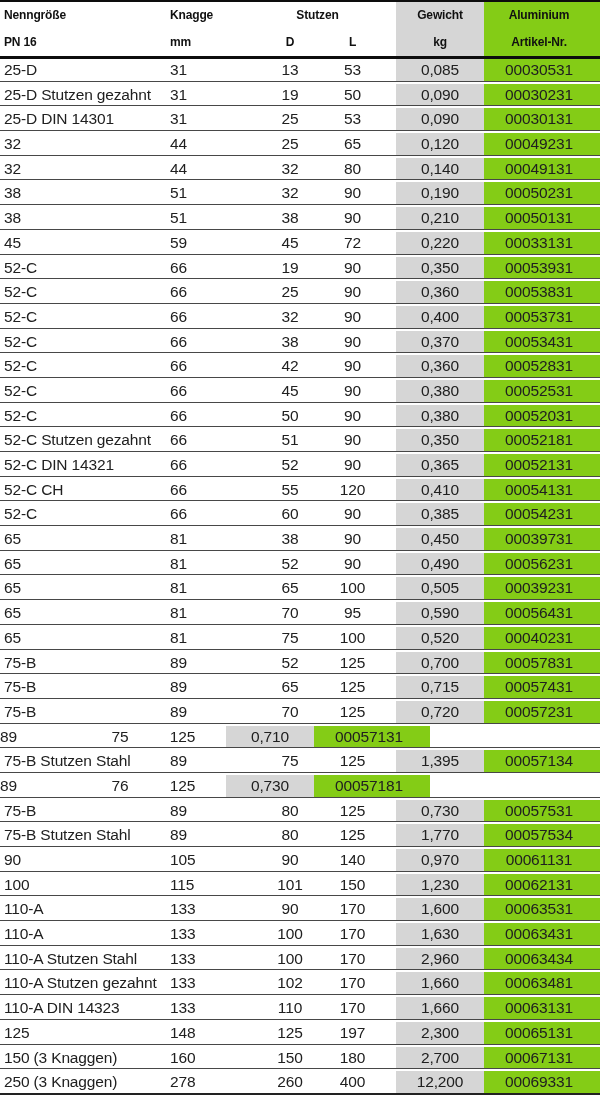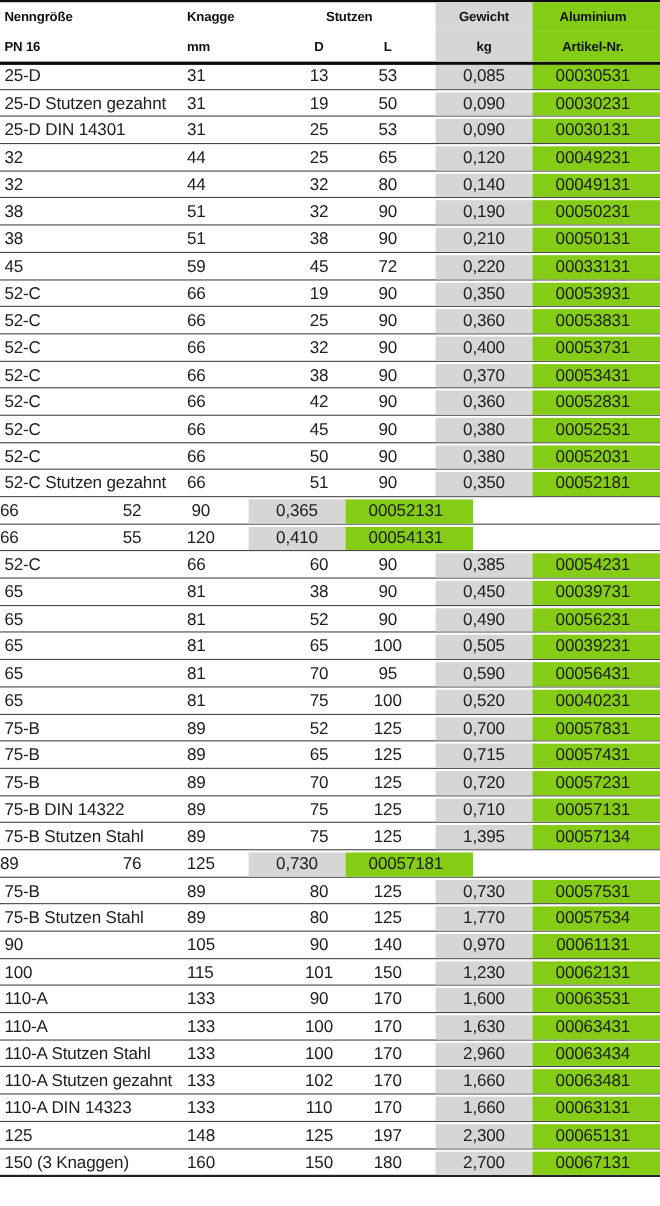--- a/index.html
+++ b/index.html
@@ -201,27 +201,29 @@
         </div>
         <div class="row">
           <div class="cell c1">52-C Stutzen gezahnt</div>
           <div class="cell c2">66</div>
           <div class="cell c3">51</div>
           <div class="cell c4">90</div>
           <div class="cell c5">0,350</div>
           <div class="cell c6">00052181</div>
         </div>
         <div class="row">
+          <div class="cell c1">52-C DIN 14321</div>
           <div class="cell c2">66</div>
           <div class="cell c3">52</div>
           <div class="cell c4">90</div>
           <div class="cell c5">0,365</div>
           <div class="cell c6">00052131</div>
         </div>
         <div class="row">
+          <div class="cell c1">52-C CH</div>
           <div class="cell c2">66</div>
           <div class="cell c3">55</div>
           <div class="cell c4">120</div>
           <div class="cell c5">0,410</div>
           <div class="cell c6">00054131</div>
         </div>
         <div class="row">
           <div class="cell c1">52-C</div>
           <div class="cell c2">66</div>
           <div class="cell c3">60</div>
@@ -287,21 +289,20 @@
         </div>
         <div class="row">
           <div class="cell c1">75-B</div>
           <div class="cell c2">89</div>
           <div class="cell c3">70</div>
           <div class="cell c4">125</div>
           <div class="cell c5">0,720</div>
           <div class="cell c6">00057231</div>
         </div>
         <div class="row">
-          <div class="cell c1">75-B DIN 14322</div>
           <div class="cell c2">89</div>
           <div class="cell c3">75</div>
           <div class="cell c4">125</div>
           <div class="cell c5">0,710</div>
           <div class="cell c6">00057131</div>
         </div>
         <div class="row">
           <div class="cell c1">75-B Stutzen Stahl</div>
           <div class="cell c2">89</div>
           <div class="cell c3">75</div>
@@ -397,16 +398,24 @@
           <div class="cell c6">00065131</div>
         </div>
         <div class="row">
           <div class="cell c1">150 (3 Knaggen)</div>
           <div class="cell c2">160</div>
           <div class="cell c3">150</div>
           <div class="cell c4">180</div>
           <div class="cell c5">2,700</div>
           <div class="cell c6">00067131</div>
         </div>
+        <div class="row">
+          <div class="cell c1">250 (3 Knaggen)</div>
+          <div class="cell c2">278</div>
+          <div class="cell c3">260</div>
+          <div class="cell c4">400</div>
+          <div class="cell c5">12,200</div>
+          <div class="cell c6">00069331</div>
+        </div>
       </div>
 
   </div>
 </div>
 
 </body></html>

